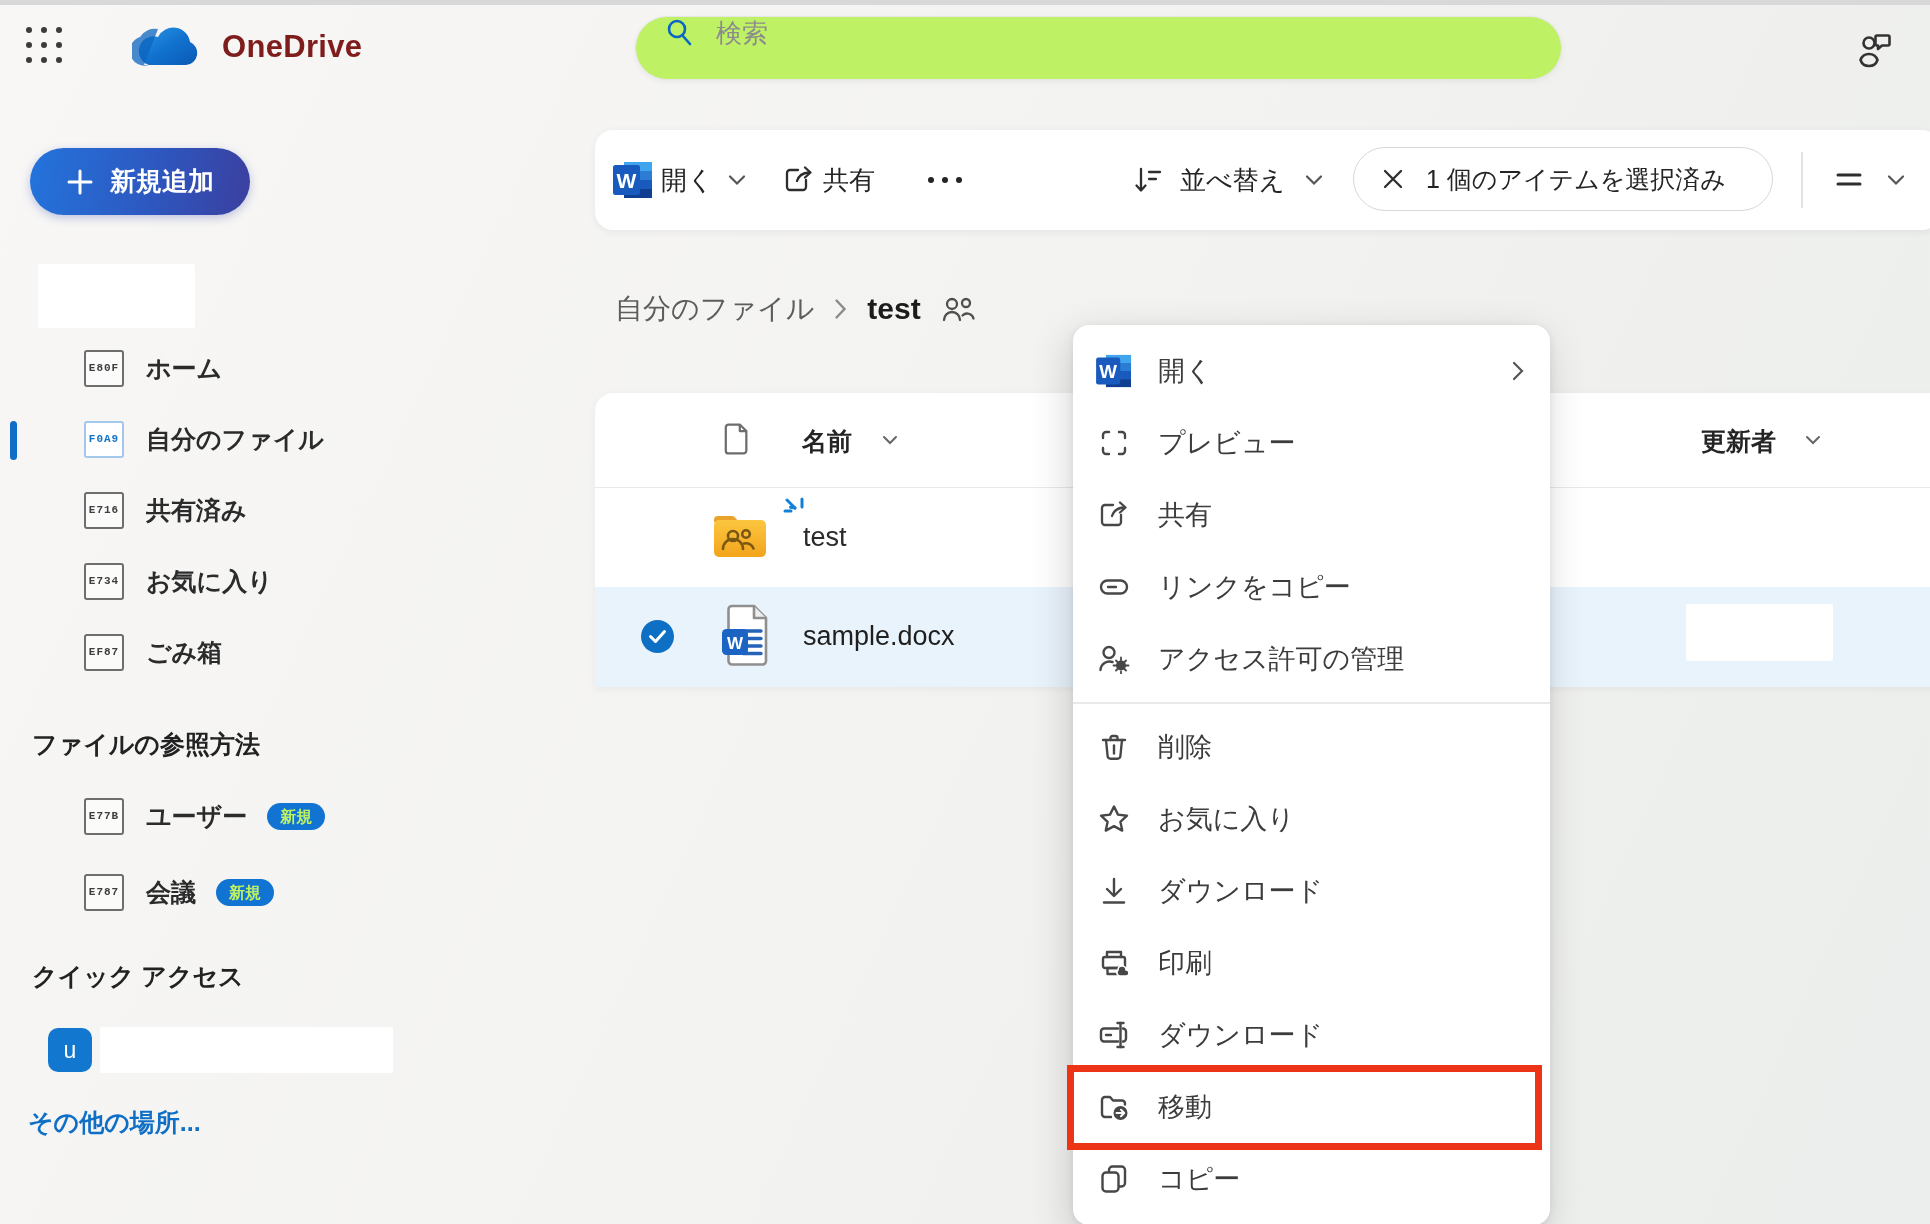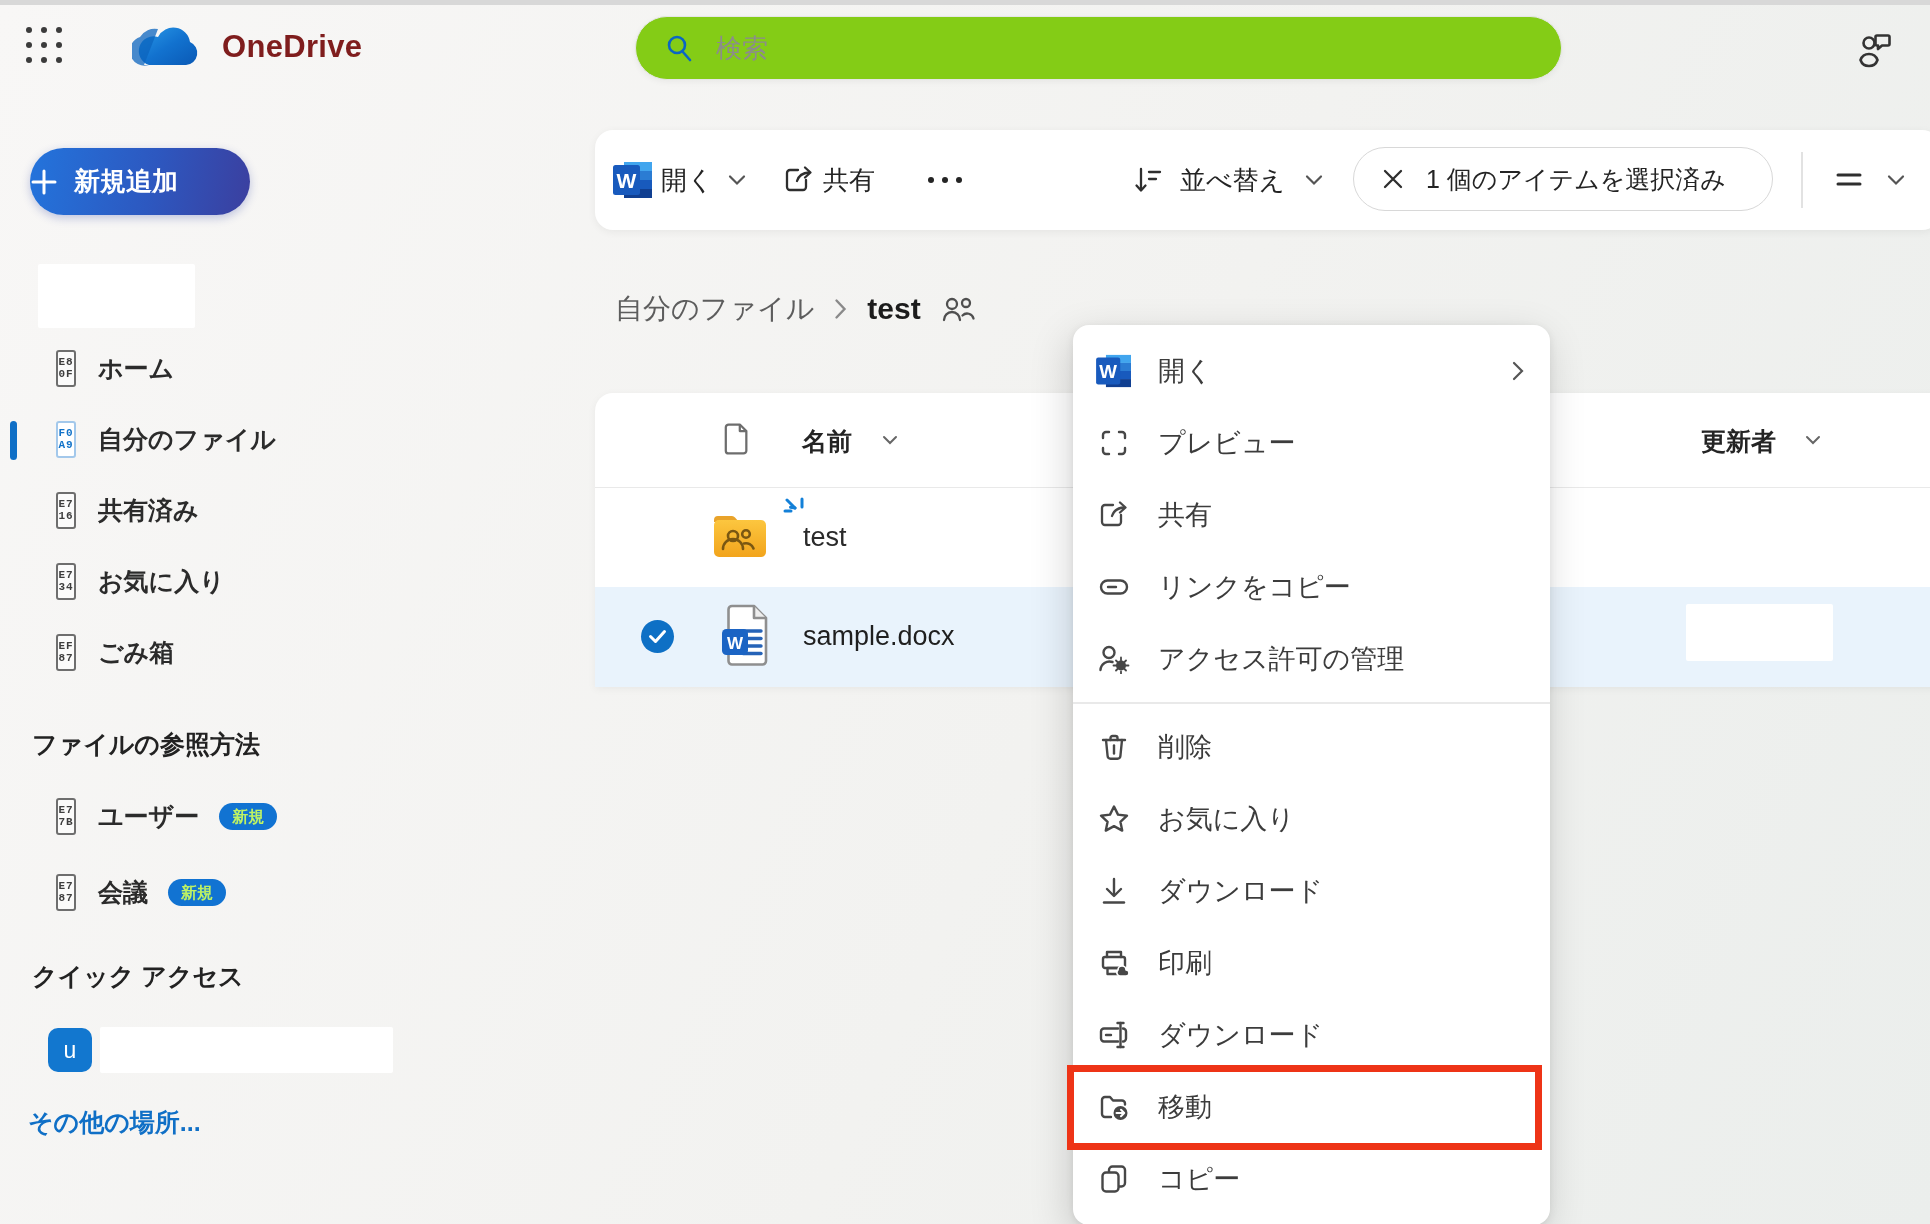--- a/index.html
+++ b/index.html
@@ -11,38 +11,38 @@
   }
   svg{display:block}
   .topstrip{position:absolute;top:0;left:0;right:0;height:5px;background:#d8d8d8;}
 
   
   .waffle{position:absolute;left:26px;top:27px;width:40px;height:38px;display:grid;
     grid-template-columns:repeat(3,6px);grid-template-rows:repeat(3,6px);gap:9px;cursor:pointer;}
   .waffle i{width:6px;height:6px;border-radius:50%;background:#3b3b3b;}
   .brand{position:absolute;left:132px;top:24px;display:flex;align-items:center;gap:16px;cursor:pointer;}
   .brand-name{font-size:31px;font-weight:700;color:#7f1d1d;letter-spacing:.3px;}
-  .search{position:absolute;left:635px;top:16px;width:927px;height:64px;background:#84cc16;
-    border:1px solid #e6e6e6;border-radius:33px;display:flex;align-items:center;
+  .search{position:absolute;left:635px;top:16px;width:927px;height:64px;background:#bef264;
+    border:1px solid #e6e6e6;border-radius:33px;display:flex;align-items:flex-start;
     padding-left:28px;box-sizing:border-box;box-shadow:0 2px 6px rgba(0,0,0,.05);}
   .search input{border:none;outline:none;font-size:26px;flex:1;margin-left:20px;background:transparent;color:#333;font-family:inherit;}
   .search input::placeholder{color:#8c8c8c;}
   .feedback{position:absolute;left:1850px;top:26px;cursor:pointer;}
 
   
   .new-btn{position:absolute;left:30px;top:148px;width:220px;height:67px;border-radius:34px;
     background:linear-gradient(100deg,#2374dc 0%,#2d58c0 55%,#3b3f9f 100%);
-    color:#fff;display:flex;align-items:center;gap:16px;
+    color:#fff;display:flex;align-items:center;justify-content:center;gap:16px;
     font-size:26px;font-weight:600;box-shadow:0 3px 10px rgba(40,60,160,.28);cursor:pointer;}
   .redact{position:absolute;background:#fff;border-radius:2px;}
   #redact-side{left:38px;top:264px;width:157px;height:64px;}
   .sel-bar{position:absolute;left:10px;top:421px;width:7px;height:39px;border-radius:4px;background:#0f6fc6;}
   .nav-item{position:absolute;left:0;width:560px;height:44px;display:flex;align-items:center;cursor:pointer;}
-  .tofu{margin-left:56px;width:20px;height:37px;border:2px solid #6e6e6e;border-radius:3px;
-    display:flex;flex-direction:column;align-items:center;justify-content:center;
+  .tofu{margin-left:84px;width:40px;height:37px;border:2px solid #6e6e6e;border-radius:3px;
+    display:flex;flex-direction:row;align-items:center;justify-content:center;
     font-family:"Liberation Mono","DejaVu Sans Mono",monospace;font-size:11px;font-weight:700;
     line-height:12px;color:#3e3e3e;letter-spacing:1px;background:rgba(255,255,255,.55);box-sizing:border-box;}
   .nav-item.selected .tofu{border-color:#a3c8eb;color:#1172c8;background:#fff;}
   .nav-label{margin-left:22px;font-size:25px;font-weight:600;color:#2b2b2b;white-space:nowrap;}
   .section-title{position:absolute;left:32px;font-size:25px;font-weight:700;color:#222;white-space:nowrap;}
   .badge{margin-left:20px;background:#1173d2;color:#bef264;font-size:16px;font-weight:700;
     padding:4px 13px;border-radius:15px;line-height:19px;}
   .qa-avatar{position:absolute;left:48px;top:1028px;width:44px;height:44px;border-radius:10px;
     background:#1277cf;color:#fff;font-size:23px;display:flex;align-items:center;justify-content:center;cursor:pointer;}
   #redact-qa{left:100px;top:1027px;width:293px;height:46px;}

